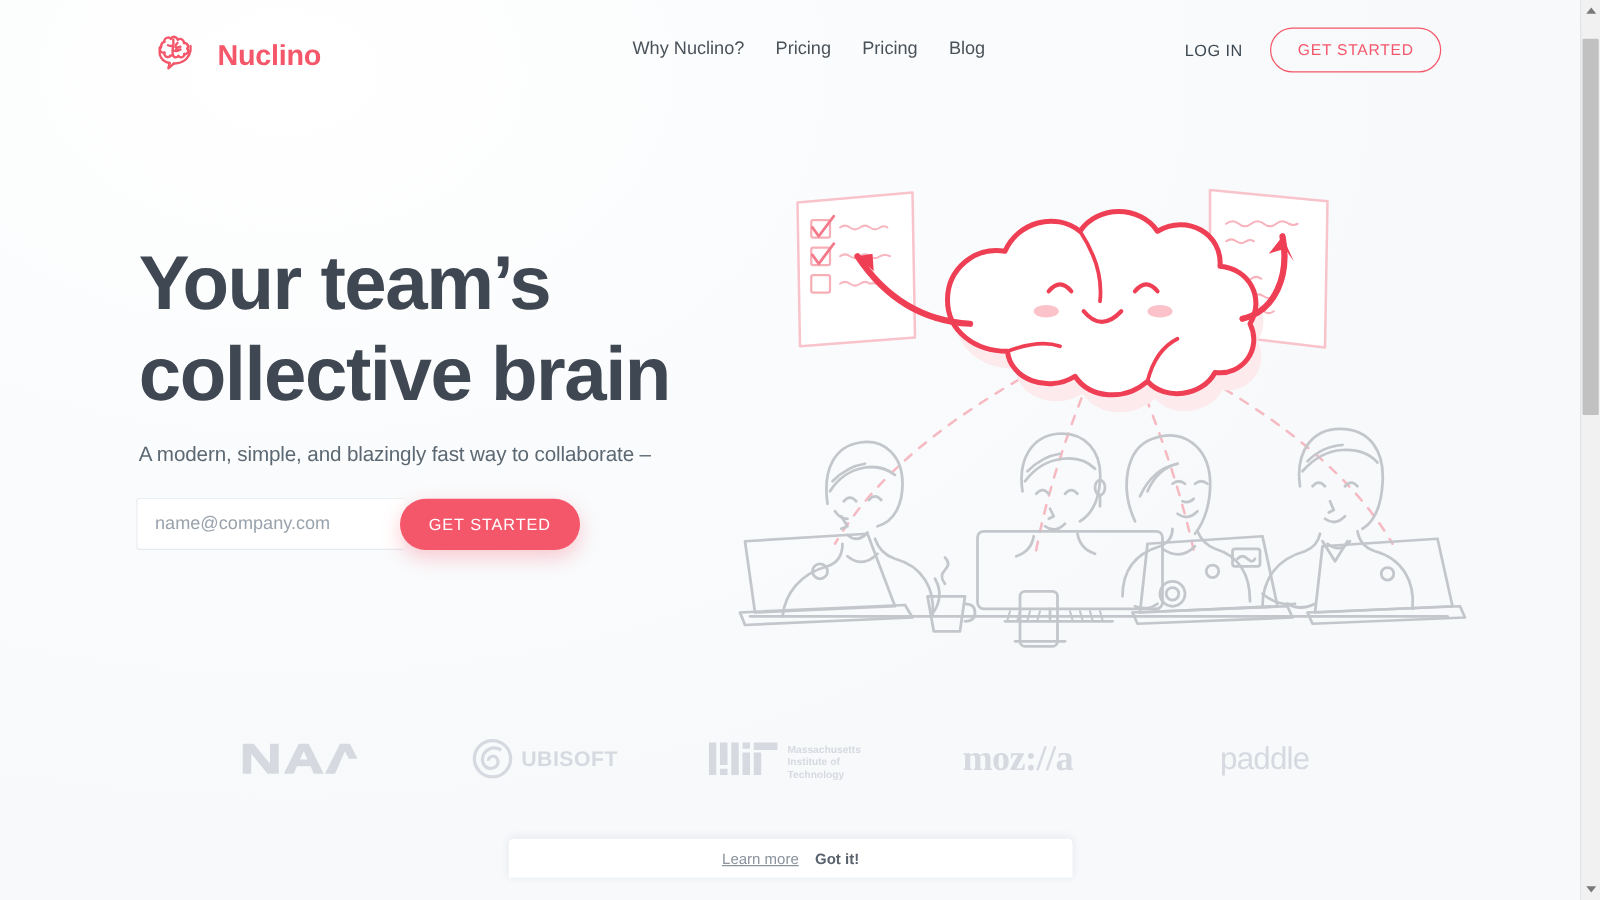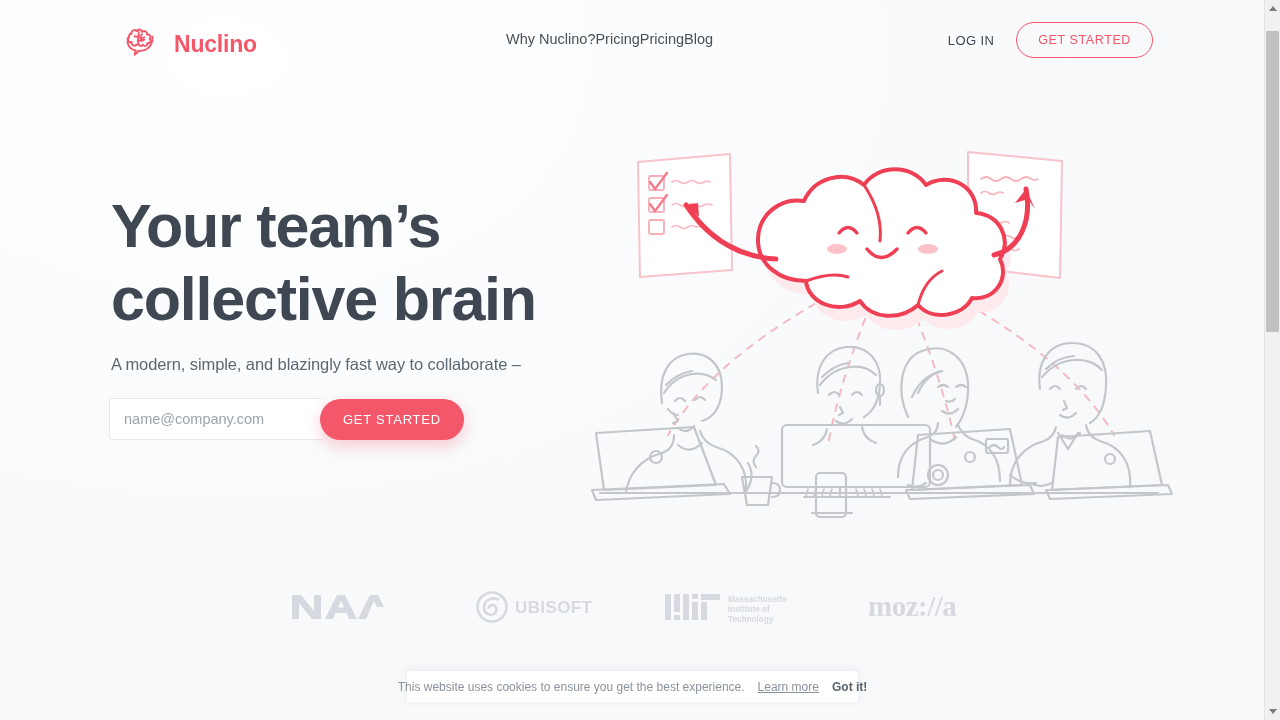--- a/index.html
+++ b/index.html
@@ -56,20 +56,21 @@
     letter-spacing: -0.2px;
     line-height: 1;
   }
 
   #main-nav {
     position: absolute;
     left: 506px;
     top: 31px;
     display: flex;
     align-items: center;
+    gap: 25px;
   }
   #main-nav a {
     font-size: 14.5px;
     color: #4a5259;
     text-decoration: none;
     white-space: nowrap;
   }
 
   #header-actions {
     position: absolute;
@@ -556,24 +557,28 @@
         </g>
       </svg>
     </div>
 
     <div class="logo-cell">
       <svg width="116" height="30" viewBox="0 0 116 30" xmlns="http://www.w3.org/2000/svg" aria-hidden="true">
         <text x="0" y="24" fill="#d6dae0" font-family="Liberation Serif, serif" font-size="29" font-weight="bold" letter-spacing="-0.5">moz://a</text>
       </svg>
     </div>
 
+    <div class="logo-cell">
+      <svg width="96" height="30" viewBox="0 0 96 30" xmlns="http://www.w3.org/2000/svg" aria-hidden="true">
+        <text x="0" y="23" fill="#d6dae0" font-family="Liberation Sans, sans-serif" font-size="25" letter-spacing="-0.6">paddle</text>
+      </svg>
+    </div>
   </div>
 
   <div id="cookie-banner">
-    <span id="cookie-text">This website uses cookies to ensure you get the best experience.</span>
     <a href="#" id="cookie-learn-more">Learn more</a>
     <button id="cookie-accept">Got it!</button>
   </div>
 
 </div>
 
 <div id="scrollbar">
   <div class="sb-arrow" id="sb-arrow-up">
       <i></i>
     </div>

